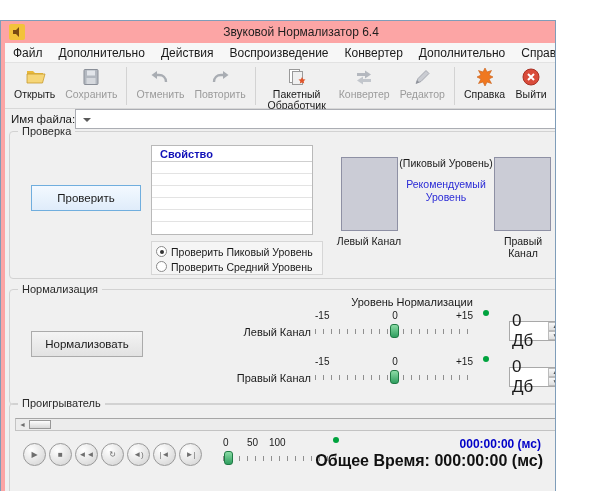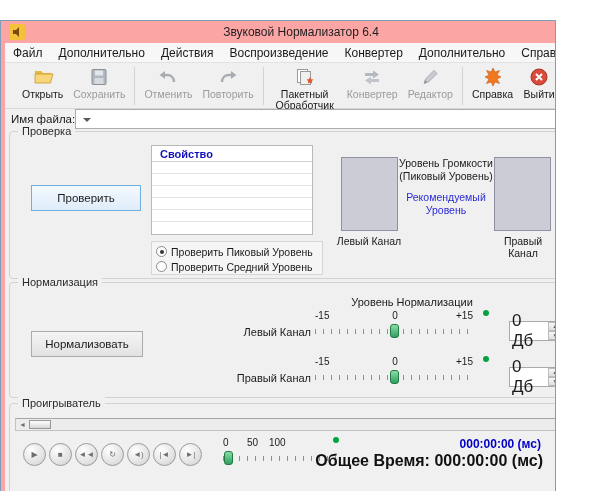--- a/index.html
+++ b/index.html
@@ -22,21 +22,21 @@
 
   
   .menubar { position:absolute; left:4px; top:22px; width:592px; height:20px;
              background:#f7f7f7; border-bottom:1px solid #e2e2e2;
              display:flex; align-items:center; }
   .menu-item { font-size:12px; color:#1a1a1a; padding:2px 8px; cursor:default; }
 
   
   .toolbar { position:absolute; left:4px; top:42px; width:592px; height:46px;
              background:#f0f0f0; border-bottom:1px solid #d8d8d8;
-             display:flex; align-items:flex-start; padding:2px 2px 0 12px; }
+             display:flex; align-items:flex-start; padding:2px 2px 0 4px; }
   .tbtn { display:flex; flex-direction:column; align-items:center; padding:1px 5px; min-width:42px; }
   .tbtn .ticon { width:22px; height:22px; }
   .tbtn .tlabel { font-size:10.5px; line-height:11px; color:#1a1a1a; text-align:center;
                   margin-top:1px; max-width:64px; }
   .tbtn.disabled .tlabel { color:#9b9b9b; }
   .tsep { width:1px; height:38px; background:#d3d3d3; margin:2px 4px 0 4px; flex:none; }
 
   
   .file-label { position:absolute; left:10px; top:92px; font-size:11.5px; color:#1a1a1a; }
   .combo { position:absolute; left:74px; top:88px; width:516px; height:20px;
@@ -284,30 +284,29 @@
       <span>Проверить Пиковый Уровень</span>
     </label>
     <label class="radio-row">
       <span class="radio"></span>
       <span>Проверить Средний Уровень</span>
     </label>
   </div>
   <div class="chan" style="left:340px;"></div>
   <div class="chan" style="left:493px;"></div>
   <div class="caps">
-    <div>Уровень Громкости</div>
     <div>(Пиковый Уровень)</div>
     <div class="gap"></div>
     <div class="rec">Рекомендуемый</div>
     <div class="rec">Уровень</div>
   </div>
   <span class="chan-label" style="left:333px;">Левый Канал</span>
   <span class="chan-label" style="left:487px;">Правый Канал</span>
 
-  <div class="group" style="top:261px; height:116px;text-decoration:underline;">
+  <div class="group" style="top:268px; height:116px;text-decoration:underline;">
     <span class="group-label">Нормализация</span>
   </div>
   <div style="position:absolute; left:296px; top:275px; width:230px; text-align:center; font-size:11px; color:#1a1a1a;">Уровень Нормализации</div>
   <div class="btn btn-gray" style="left:30px; top:310px; width:112px; height:26px;">Нормализовать</div>
 
   <span class="row-label" style="left:228px; top:305px;">Левый Канал</span>
   <div class="scale" style="left:314px; top:289px;">
     <span class="s0">-15</span>
     <span class="s1">0</span>
     <span class="s2">+15</span>

